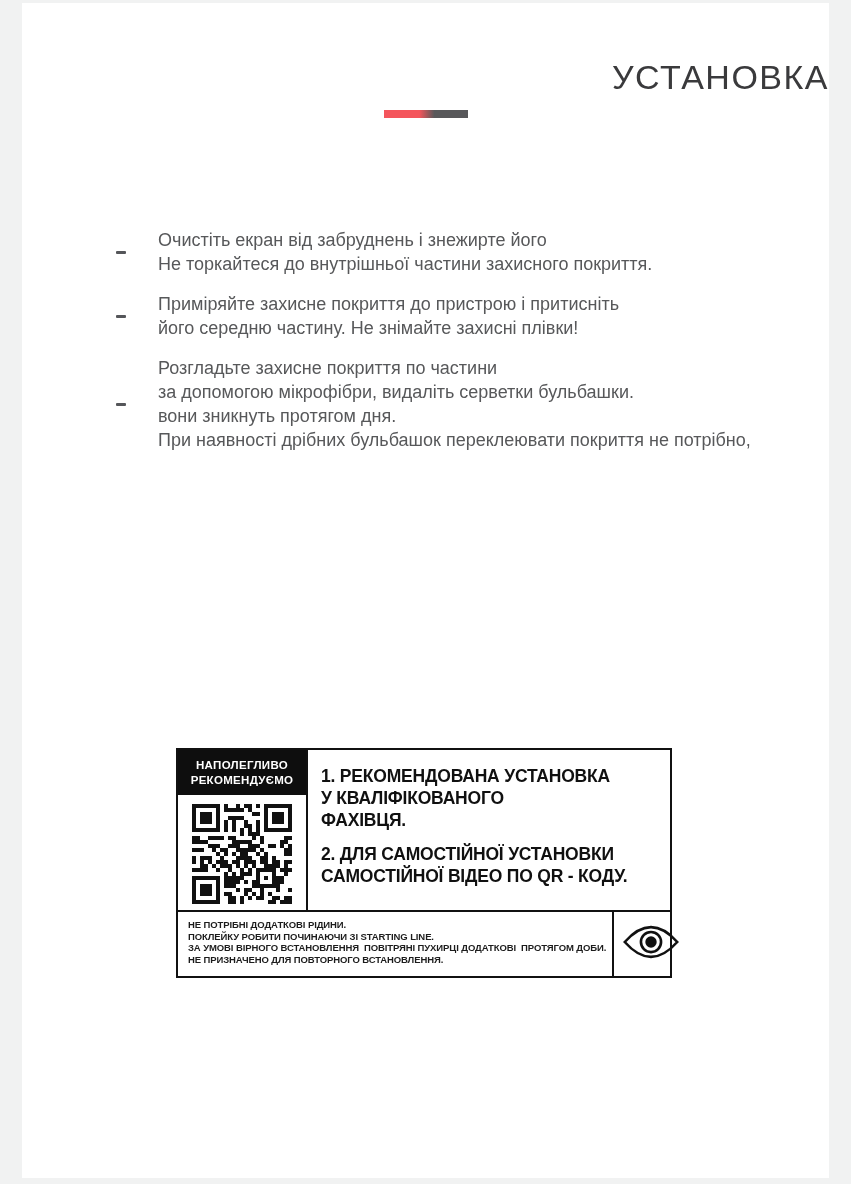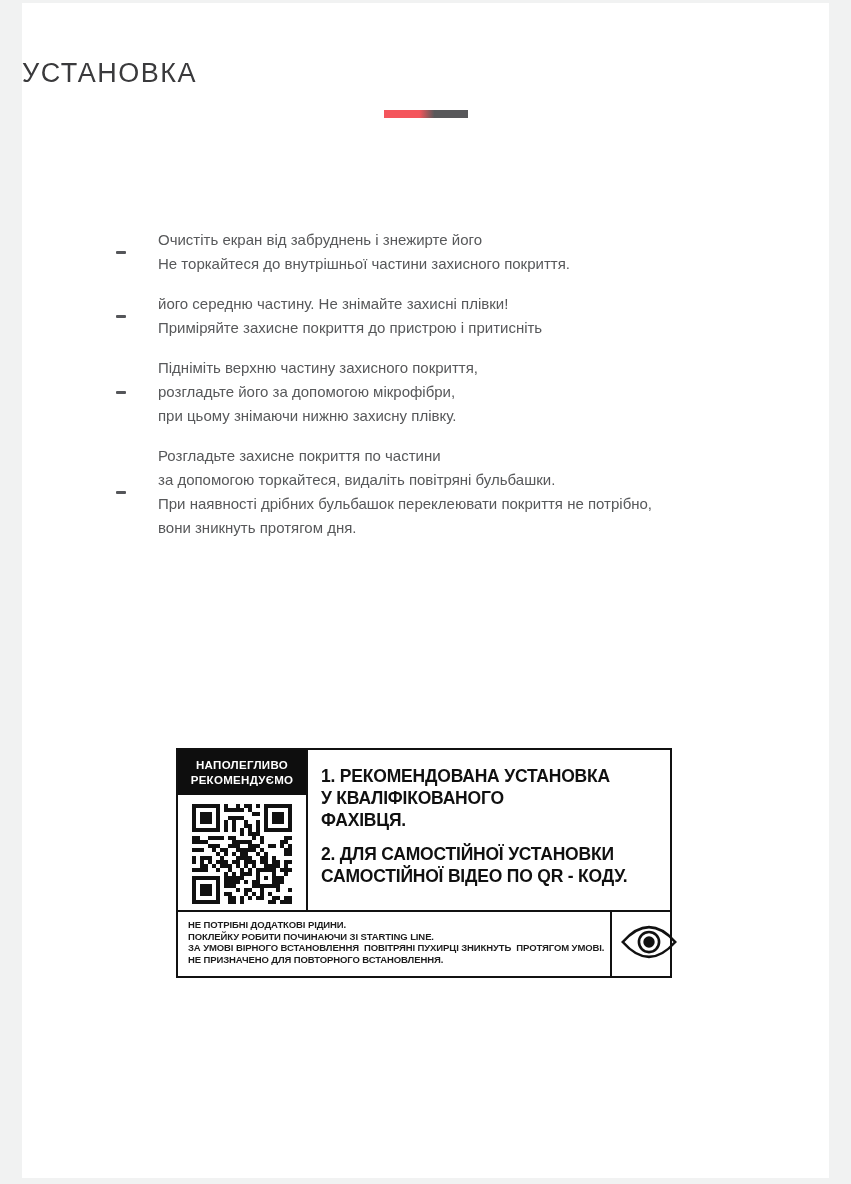--- a/index.html
+++ b/index.html
@@ -1,31 +1,31 @@
 <!DOCTYPE html>
 <html><head>
 <meta charset="utf-8">
 <style>
   * { margin:0; padding:0; box-sizing:border-box; }
   html,body { width:851px; height:1184px; }
   body { background:#f1f2f2; font-family:"Liberation Sans", sans-serif; position:relative; }
 
   .card { position:absolute; left:22px; top:3px; width:807px; height:1175px; background:#ffffff; }
 
-  .title { position:absolute; top:55px; left:0; width:100%; text-align:left;
-           font-size:27px; font-weight:400; letter-spacing:1.5px; color:#3a3a3c; }
+  .title { position:absolute; top:55px; left:0; width:100%; text-align:right;
+           font-size:34px; font-weight:400; letter-spacing:1.5px; color:#3a3a3c; }
 
   .accentbar { position:absolute; top:107px; left:50%; margin-left:-42px; width:84px; height:8px;
                background:linear-gradient(90deg,#f4555c 0%,#f4555c 42%,#58585a 60%,#58585a 100%); }
 
   .steps { position:absolute; left:90px; top:225px; width:690px; }
   .step { display:flex; align-items:center; margin-bottom:16px; }
   .dash-cell { width:46px; flex:0 0 46px; display:flex; align-items:center; }
   .dash { display:inline-block; width:10px; height:3px; background:#55565a; border-radius:1px; margin-left:4px; }
-  .step-lines { color:#57585a; font-size:15px; line-height:24px; font-weight:400; }
+  .step-lines { color:#57585a; font-size:18px; line-height:24px; font-weight:400; }
 
   .box { position:absolute; left:154px; top:745px; width:496px; height:230px;
          border:2px solid #111; display:flex; flex-direction:column; background:#fff; }
   .box-top { flex:1; display:flex; min-height:0; }
   .box-left { width:130px; flex:0 0 130px; border-right:2px solid #111; display:flex; flex-direction:column; align-items:center; }
   .band { width:100%; height:45px; background:#0e0e0e; color:#fff; display:flex; flex-direction:column;
           justify-content:center; align-items:center; font-weight:bold; font-size:11.5px; line-height:15px; letter-spacing:.3px; }
   .qr { width:100px; height:100px; margin-top:9px; }
   .qr svg { width:100%; height:100%; fill:#111; }
   .box-right { flex:1; padding:15px 10px 12px 13px; }
@@ -55,46 +55,36 @@
         <div>Очистіть екран від забруднень і знежирте його</div>
         <div>Не торкайтеся до внутрішньої частини захисного покриття.</div>
       </div>
     </div>
 
     <div class="step">
       <span class="dash-cell">
           <span class="dash"></span>
         </span>
       <div class="step-lines">
+        <div>Приміряйте захисне покриття до пристрою і притисніть</div>
         <div>його середню частину. Не знімайте захисні плівки!</div>
-        <div>Приміряйте захисне покриття до пристрою і притисніть</div>
       </div>
     </div>
 
-    <div class="step">
-      <span class="dash-cell">
-          <span class="dash"></span>
-        </span>
-      <div class="step-lines">
-        <div>Підніміть верхню частину захисного покриття,</div>
-        <div>розгладьте його за допомогою мікрофібри,</div>
-        <div>при цьому знімаючи нижню захисну плівку.</div>
-      </div>
-    </div>
 
 
     <div class="step">
       <span class="dash-cell">
           <span class="dash"></span>
         </span>
       <div class="step-lines">
         <div>Розгладьте захисне покриття по частини</div>
-        <div>за допомогою торкайтеся, видаліть повітряні бульбашки.</div>
+        <div>за допомогою мікрофібри, видаліть серветки бульбашки.</div>
+        <div>вони зникнуть протягом дня.</div>
         <div>При наявності дрібних бульбашок переклеювати покриття не потрібно,</div>
-        <div>вони зникнуть протягом дня.</div>
       </div>
     </div>
 
 
   </div>
 
   <div class="box">
     <div class="box-top">
       <div class="box-left">
         <div class="band">
@@ -436,21 +426,21 @@
         <div class="rec">
           <div>2. ДЛЯ САМОСТІЙНОЇ УСТАНОВКИ</div>
           <div>САМОСТІЙНОЇ ВІДЕО ПО QR - КОДУ.</div>
         </div>
       </div>
     </div>
     <div class="box-bottom">
       <div class="notes">
         <div class="note-line">НЕ ПОТРІБНІ ДОДАТКОВІ РІДИНИ.</div>
         <div class="note-line">ПОКЛЕЙКУ РОБИТИ ПОЧИНАЮЧИ ЗІ STARTING LINE.</div>
-        <div class="note-line">ЗА УМОВІ ВІРНОГО ВСТАНОВЛЕННЯ  ПОВІТРЯНІ ПУХИРЦІ ЗНИКНУТЬ  ПРОТЯГОМ УМОВІ.</div>
+        <div class="note-line">ЗА УМОВІ ВІРНОГО ВСТАНОВЛЕННЯ  ПОВІТРЯНІ ПУХИРЦІ ДОДАТКОВІ  ПРОТЯГОМ ДОБИ.</div>
         <div class="note-line">НЕ ПРИЗНАЧЕНО ДЛЯ ПОВТОРНОГО ВСТАНОВЛЕННЯ.</div>
       </div>
       <div class="eye-cell">
         <span>
           <svg viewBox="0 0 64 40" xmlns="http://www.w3.org/2000/svg">
             <path d="M2 20 Q17 3 32 3 Q47 3 62 20 Q47 37 32 37 Q17 37 2 20 Z" fill="none" stroke="#111" stroke-width="3"></path>
             <circle cx="32" cy="20" r="11.5" fill="none" stroke="#111" stroke-width="3"></circle>
             <circle cx="32" cy="20" r="6.5" fill="#111"></circle>
           </svg>
         </span>

